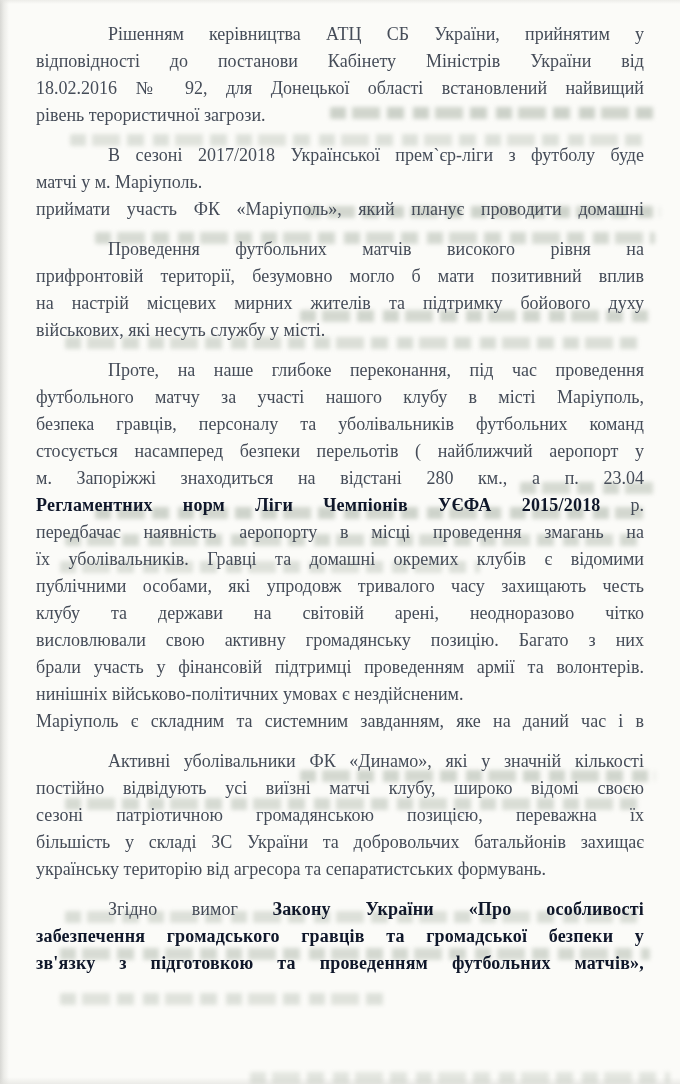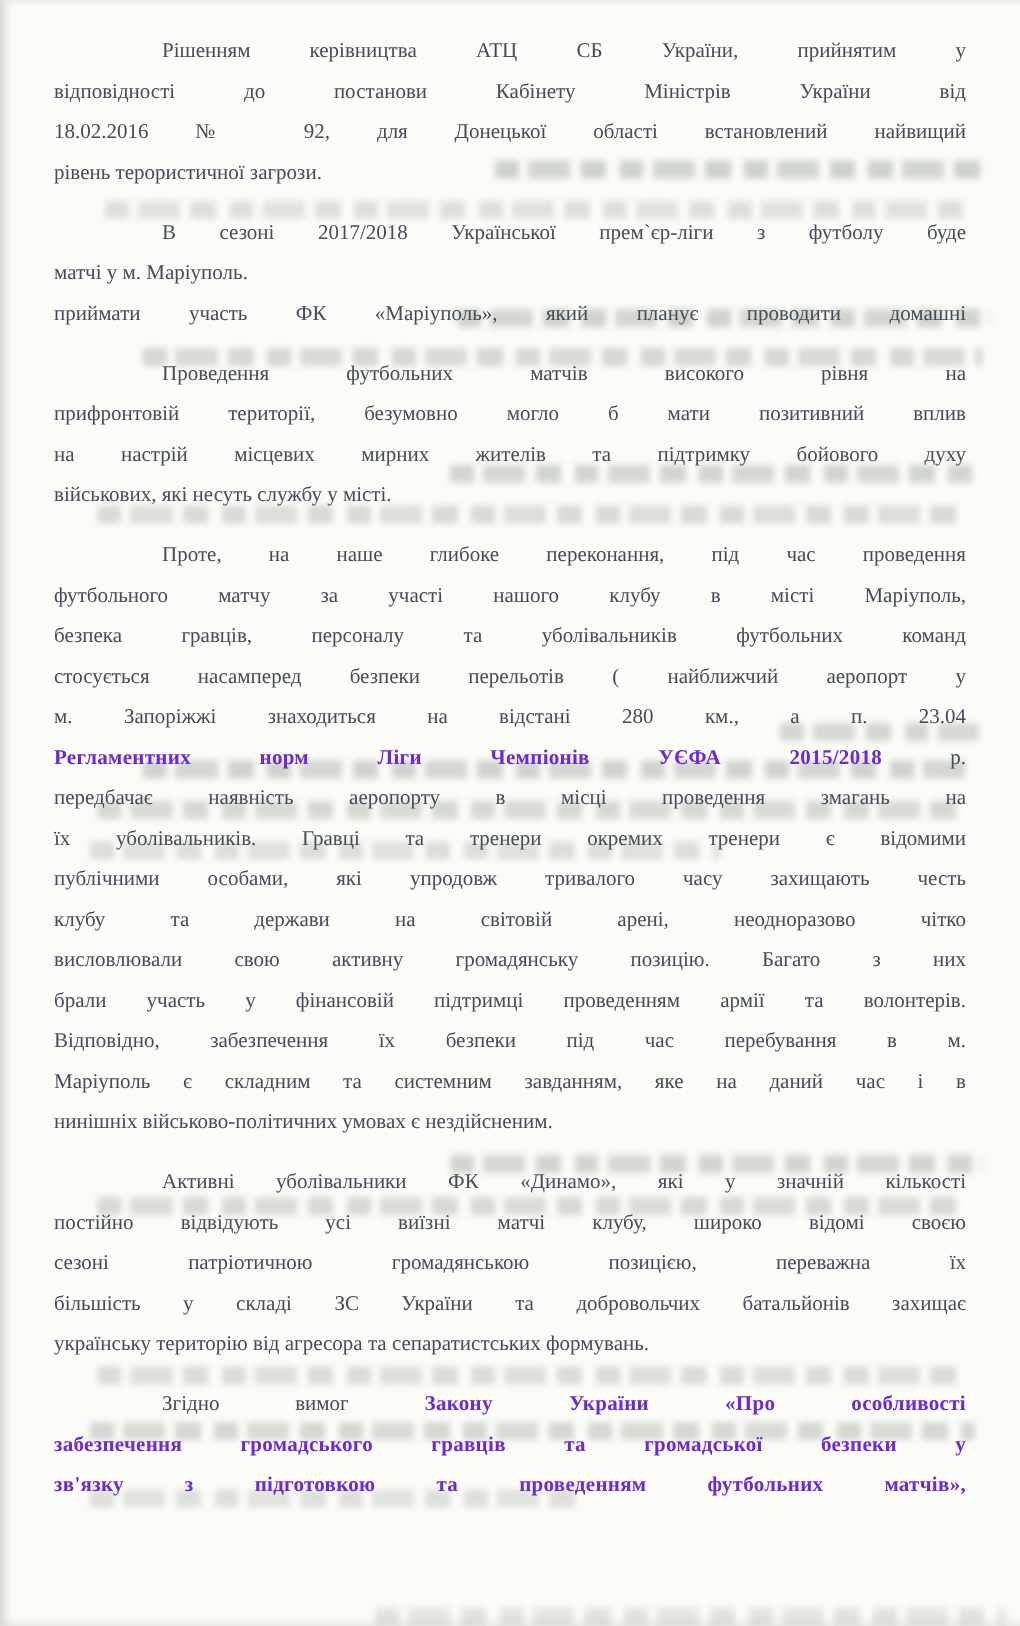--- a/index.html
+++ b/index.html
@@ -25,35 +25,35 @@
   .scan-edge-bottom {
     position: absolute; left: 0; bottom: 0; width: 100%; height: 7px;
     background: linear-gradient(0deg, #dededa 0%, rgba(251,251,248,0) 100%);
     opacity: .55;
   }
   .page-text {
     position: absolute;
     left: 36px;
     top: 21px;
     width: 608px;
-    font-size: 14px;
+    font-size: 18px;
     line-height: 27px;
     color: #454c58;
     z-index: 2;
   }
   .paragraph { margin: 0 0 13px 0; }
   .line {
     height: 27px;
     overflow: hidden;
     text-align: justify;
     text-align-last: justify;
   }
   .line.no-justify { text-align: right; text-align-last: left; }
   .line.indent { text-indent: 72px; }
-  .seg.bold { font-weight: bold; color: #6d28d9; letter-spacing: .2px; }
+  .seg.bold { font-weight: bold; color: #0f172a; letter-spacing: .2px; }
   
   .ghost {
     position: absolute;
     height: 12px;
     border-radius: 2px;
     background: repeating-linear-gradient(90deg,
       #9fa99b 0px, #9fa99b 16px,
       rgba(0,0,0,0) 16px, rgba(0,0,0,0) 22px,
       #a8b1a3 22px, #a8b1a3 50px,
       rgba(0,0,0,0) 50px, rgba(0,0,0,0) 57px,
@@ -107,28 +107,27 @@
       <div class="line no-justify"><span class="seg">військових, які несуть службу у місті.</span></div>
     </div>
     <div class="paragraph">
       <div class="line indent"><span class="seg">Проте, на наше глибоке переконання, під час проведення</span></div>
       <div class="line"><span class="seg">футбольного матчу за участі нашого клубу в місті Маріуполь,</span></div>
       <div class="line"><span class="seg">безпека гравців, персоналу та уболівальників футбольних команд</span></div>
       <div class="line"><span class="seg">стосується насамперед безпеки перельотів ( найближчий аеропорт у</span></div>
       <div class="line"><span class="seg">м. Запоріжжі знаходиться на відстані 280 км., а п. 23.04</span></div>
       <div class="line"><span class="seg bold">Регламентних норм Ліги Чемпіонів УЄФА 2015/2018</span><span class="seg"> р.</span></div>
       <div class="line"><span class="seg">передбачає наявність аеропорту в місці проведення змагань на</span></div>
-      <div class="line"><span class="seg">їх уболівальників. Гравці та тренери окремих тренери є відомими</span></div>
+      <div class="line"><span class="seg">їх уболівальників. Гравці та домашні окремих клубів є відомими</span></div>
       <div class="line"><span class="seg">публічними особами, які упродовж тривалого часу захищають честь</span></div>
       <div class="line"><span class="seg">клубу та держави на світовій арені, неодноразово чітко</span></div>
       <div class="line"><span class="seg">висловлювали свою активну громадянську позицію. Багато з них</span></div>
       <div class="line"><span class="seg">брали участь у фінансовій підтримці проведенням армії та волонтерів.</span></div>
-      <div class="line"><span class="seg">Відповідно, забезпечення їх безпеки під час перебування в м.</span></div>
+      <div class="line no-justify"><span class="seg">нинішніх військово-політичних умовах є нездійсненим.</span></div>
       <div class="line"><span class="seg">Маріуполь є складним та системним завданням, яке на даний час і в</span></div>
-      <div class="line no-justify"><span class="seg">нинішніх військово-політичних умовах є нездійсненим.</span></div>
     </div>
     <div class="paragraph">
       <div class="line indent"><span class="seg">Активні уболівальники ФК «Динамо», які у значній кількості</span></div>
       <div class="line"><span class="seg">постійно відвідують усі виїзні матчі клубу, широко відомі своєю</span></div>
       <div class="line"><span class="seg">сезоні патріотичною громадянською позицією, переважна їх</span></div>
       <div class="line"><span class="seg">більшість у складі ЗС України та добровольчих батальйонів захищає</span></div>
       <div class="line no-justify"><span class="seg">українську територію від агресора та сепаратистських формувань.</span></div>
     </div>
     <div class="paragraph">
       <div class="line indent"><span class="seg">Згідно вимог </span><span class="seg bold">Закону України «Про особливості</span></div>

